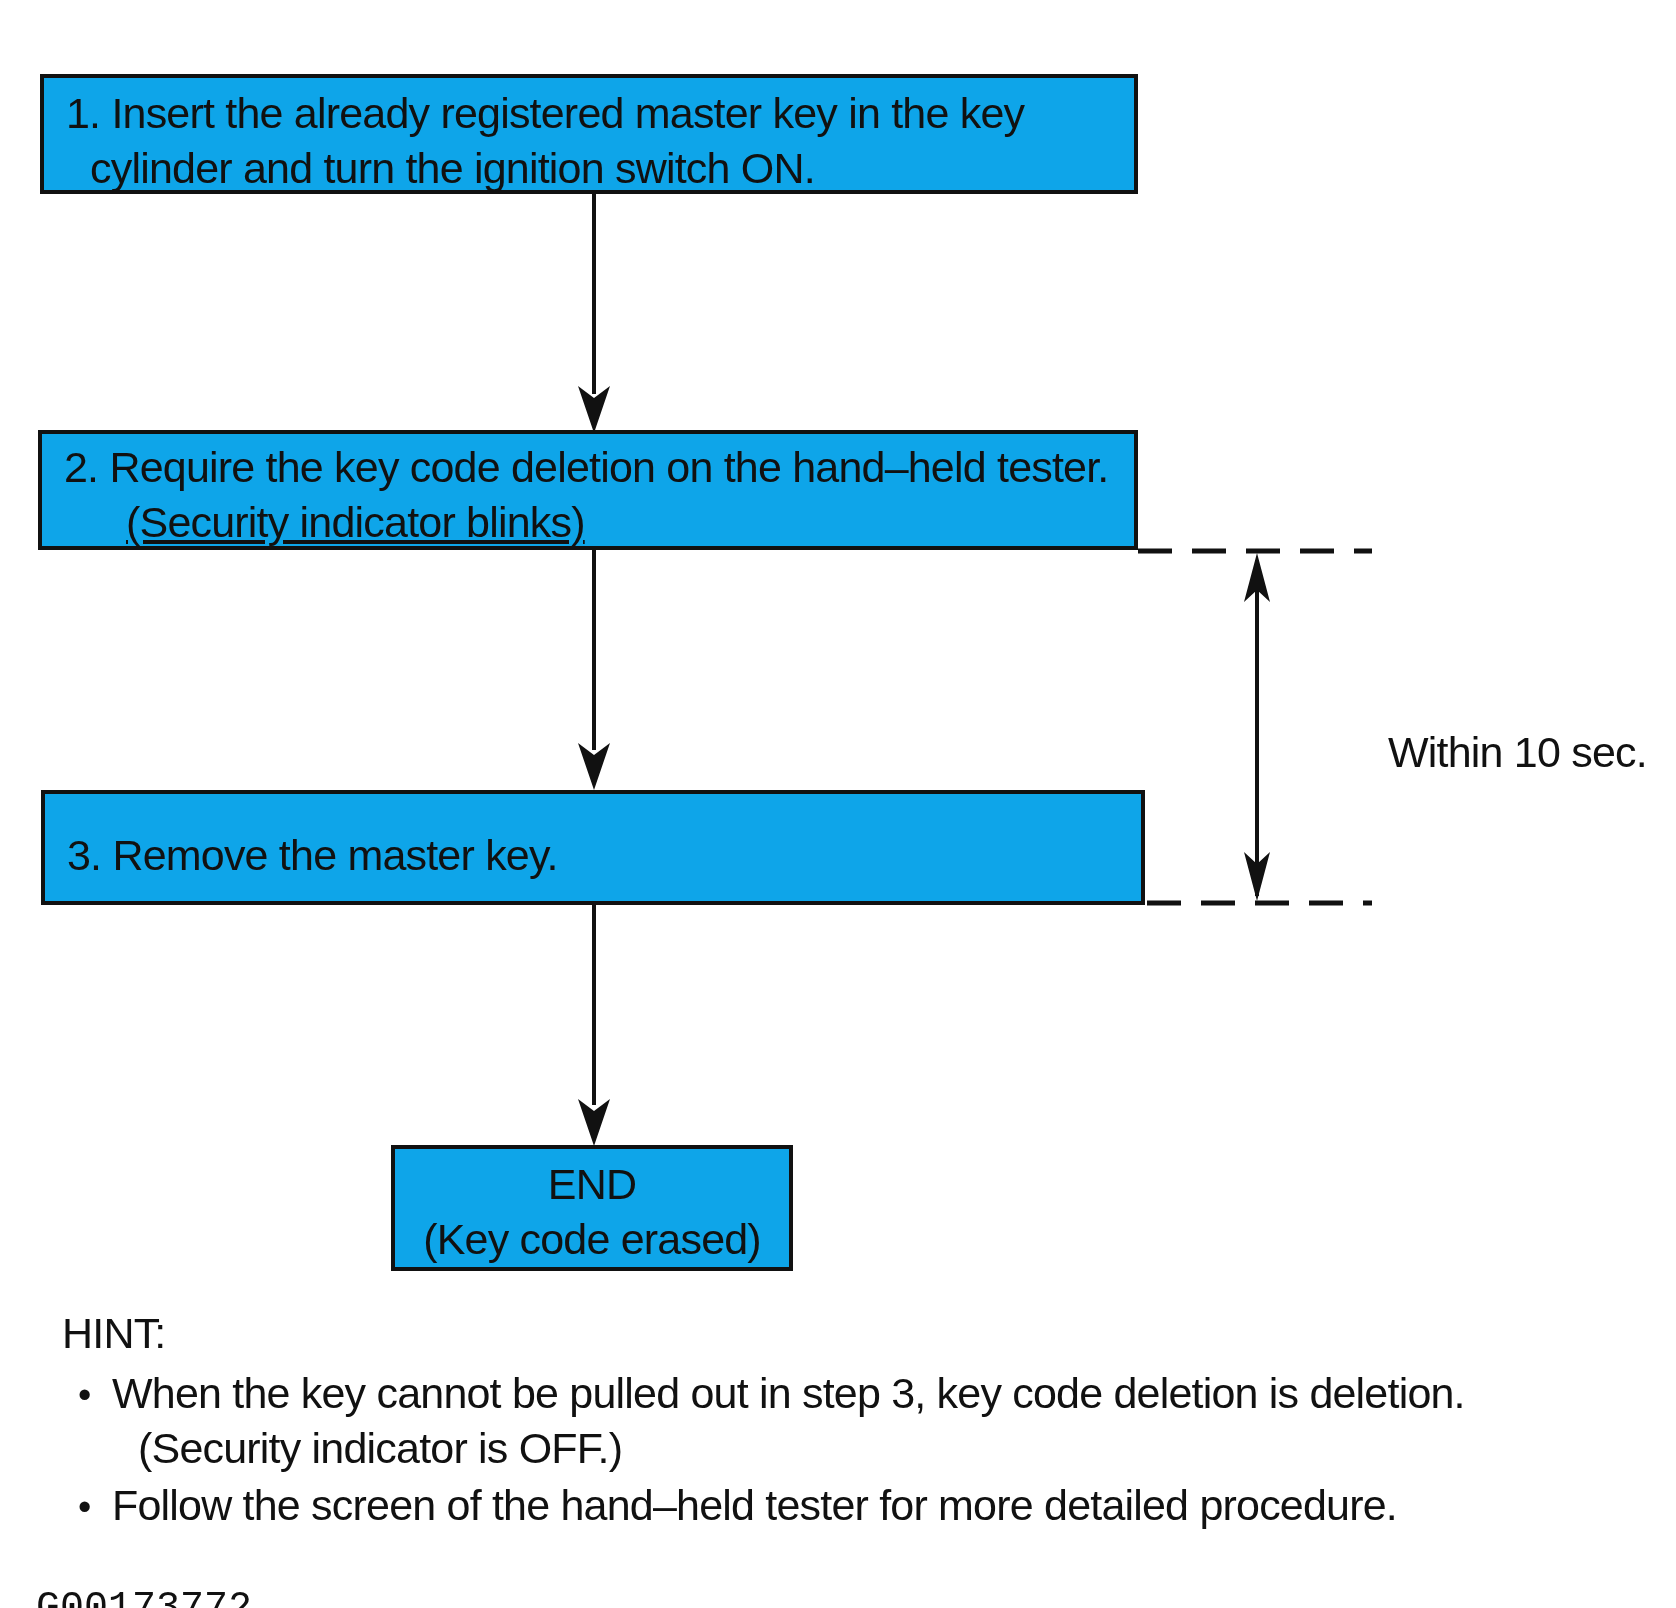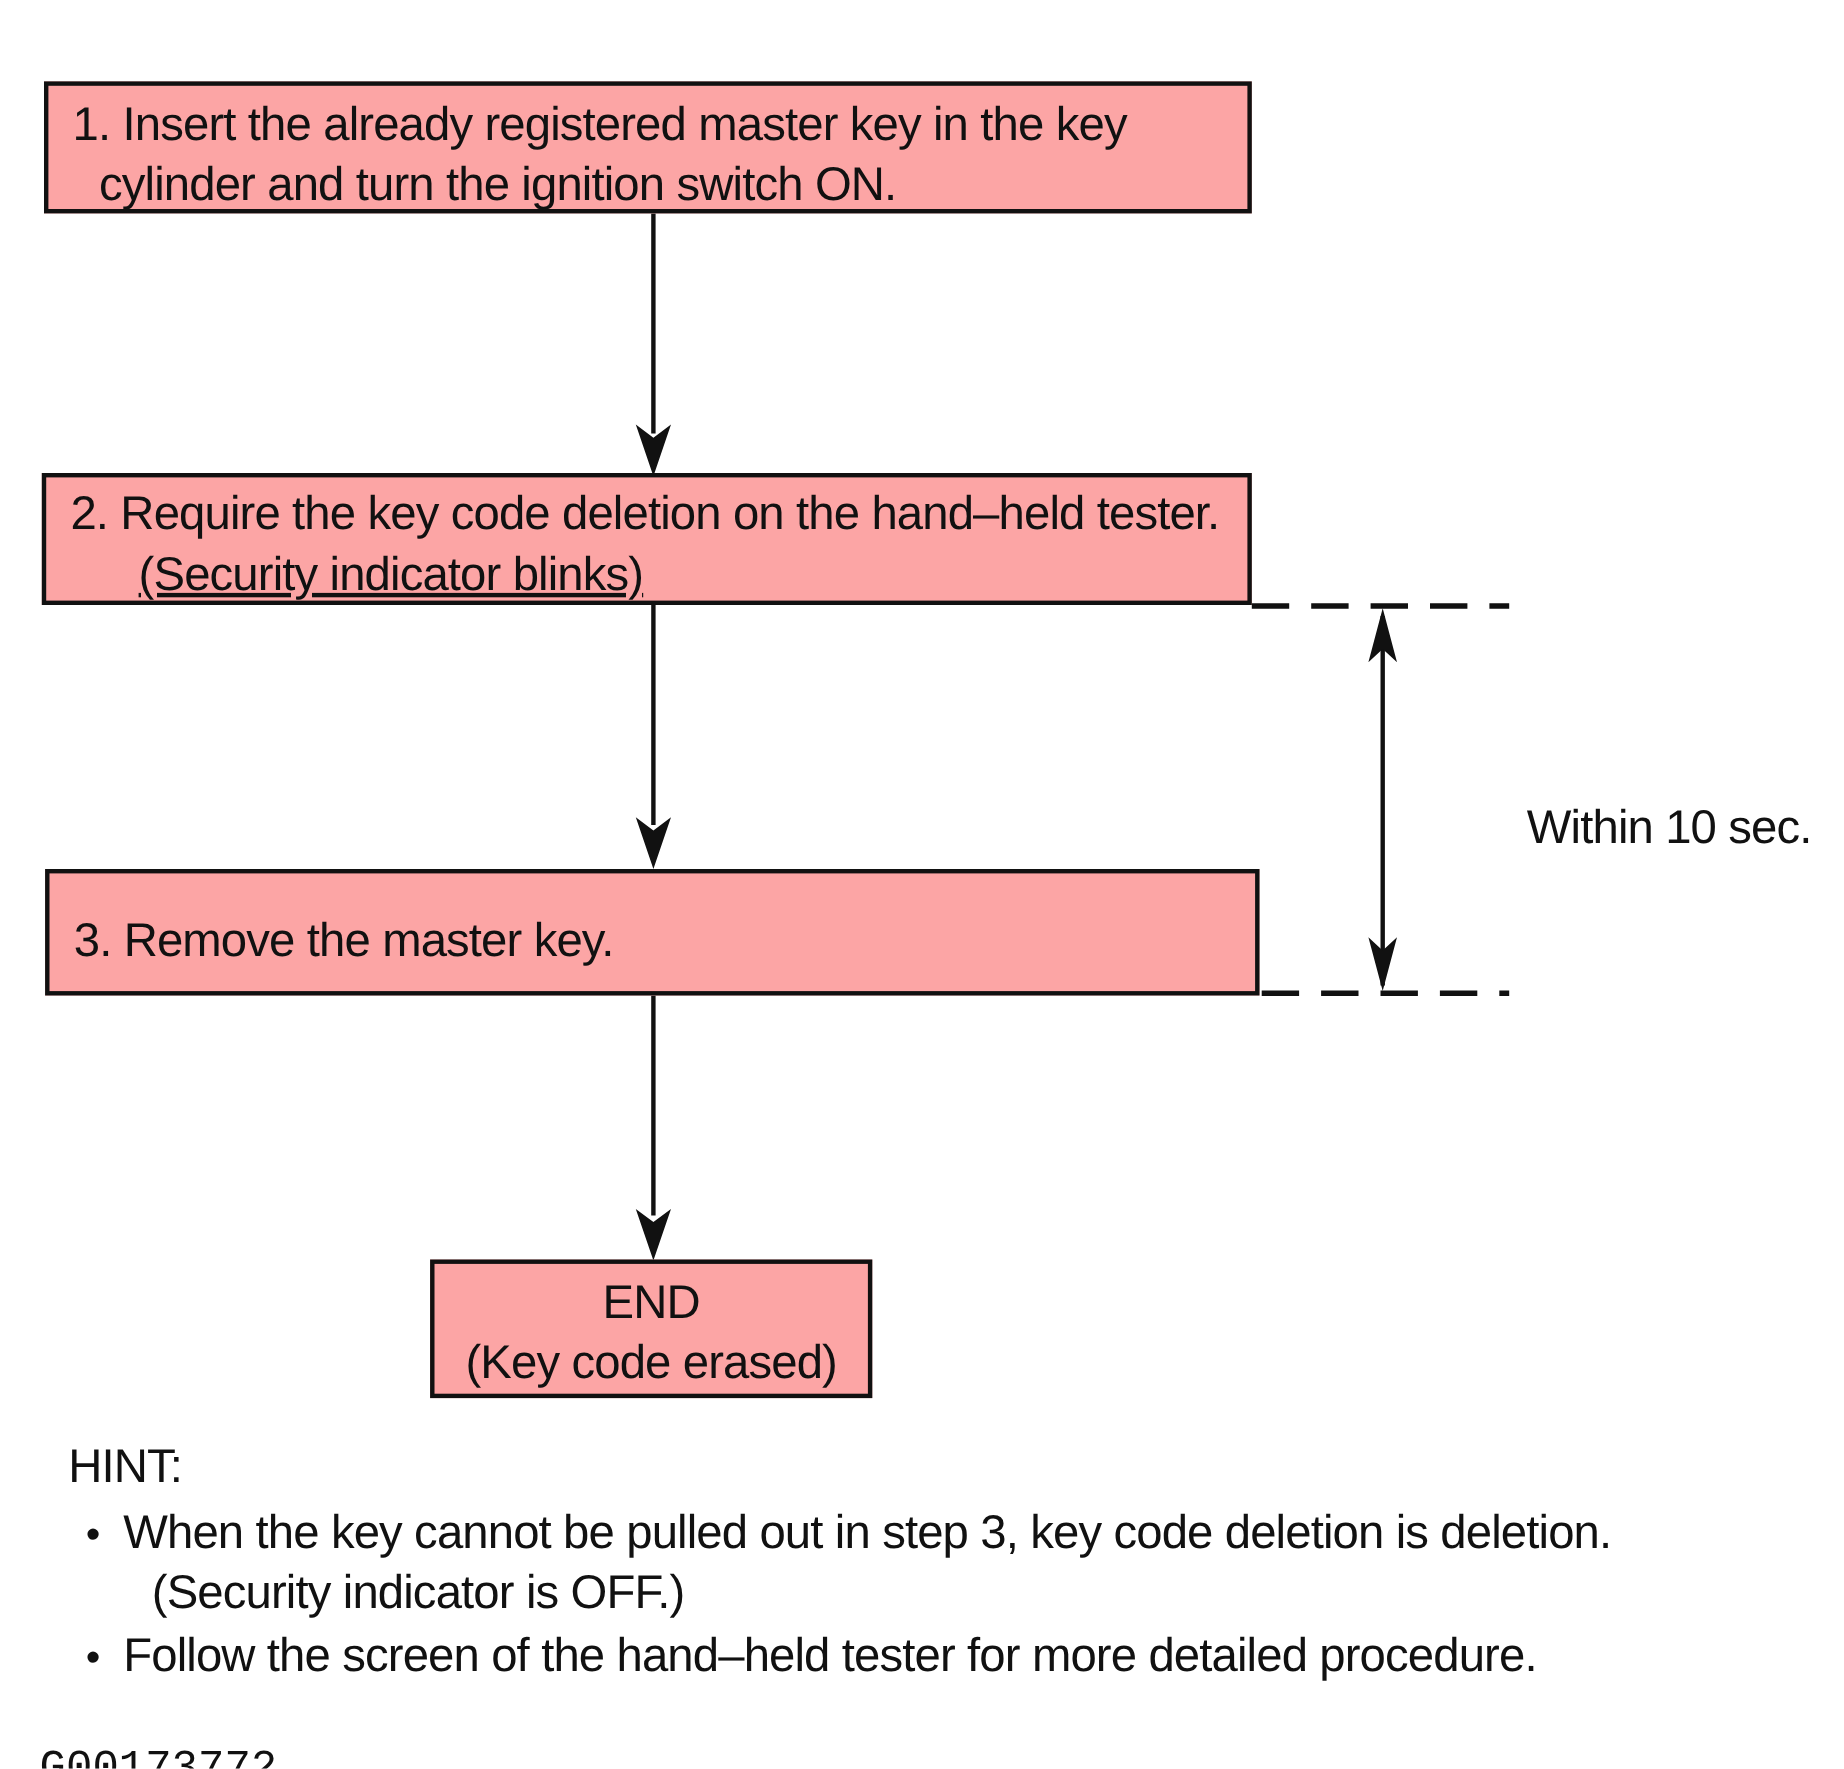--- a/index.html
+++ b/index.html
@@ -19,21 +19,21 @@
   .connectors {
     position: absolute;
     left: 0; top: 0;
     width: 1676px;
     height: 1608px;
   }
   .box {
     position: absolute;
     box-sizing: border-box;
     border: 4px solid #111111;
-    background: #fca5a5;
+    background: #0ea5e9;
     font-size: 43px;
     line-height: 55px;
     letter-spacing: -0.8px;
     white-space: nowrap;
   }
   .step-box { padding-left: 22px; }
   .step1 { left: 40px;  top: 74px;  width: 1098px; height: 120px; padding-top: 8px; }
   .step2 { left: 38px;  top: 430px; width: 1100px; height: 120px; padding-top: 6px; }
   .step3 { left: 41px;  top: 790px; width: 1104px; height: 115px; padding-top: 34px; }
   .step1 .line2 { margin-left: 24px; }

